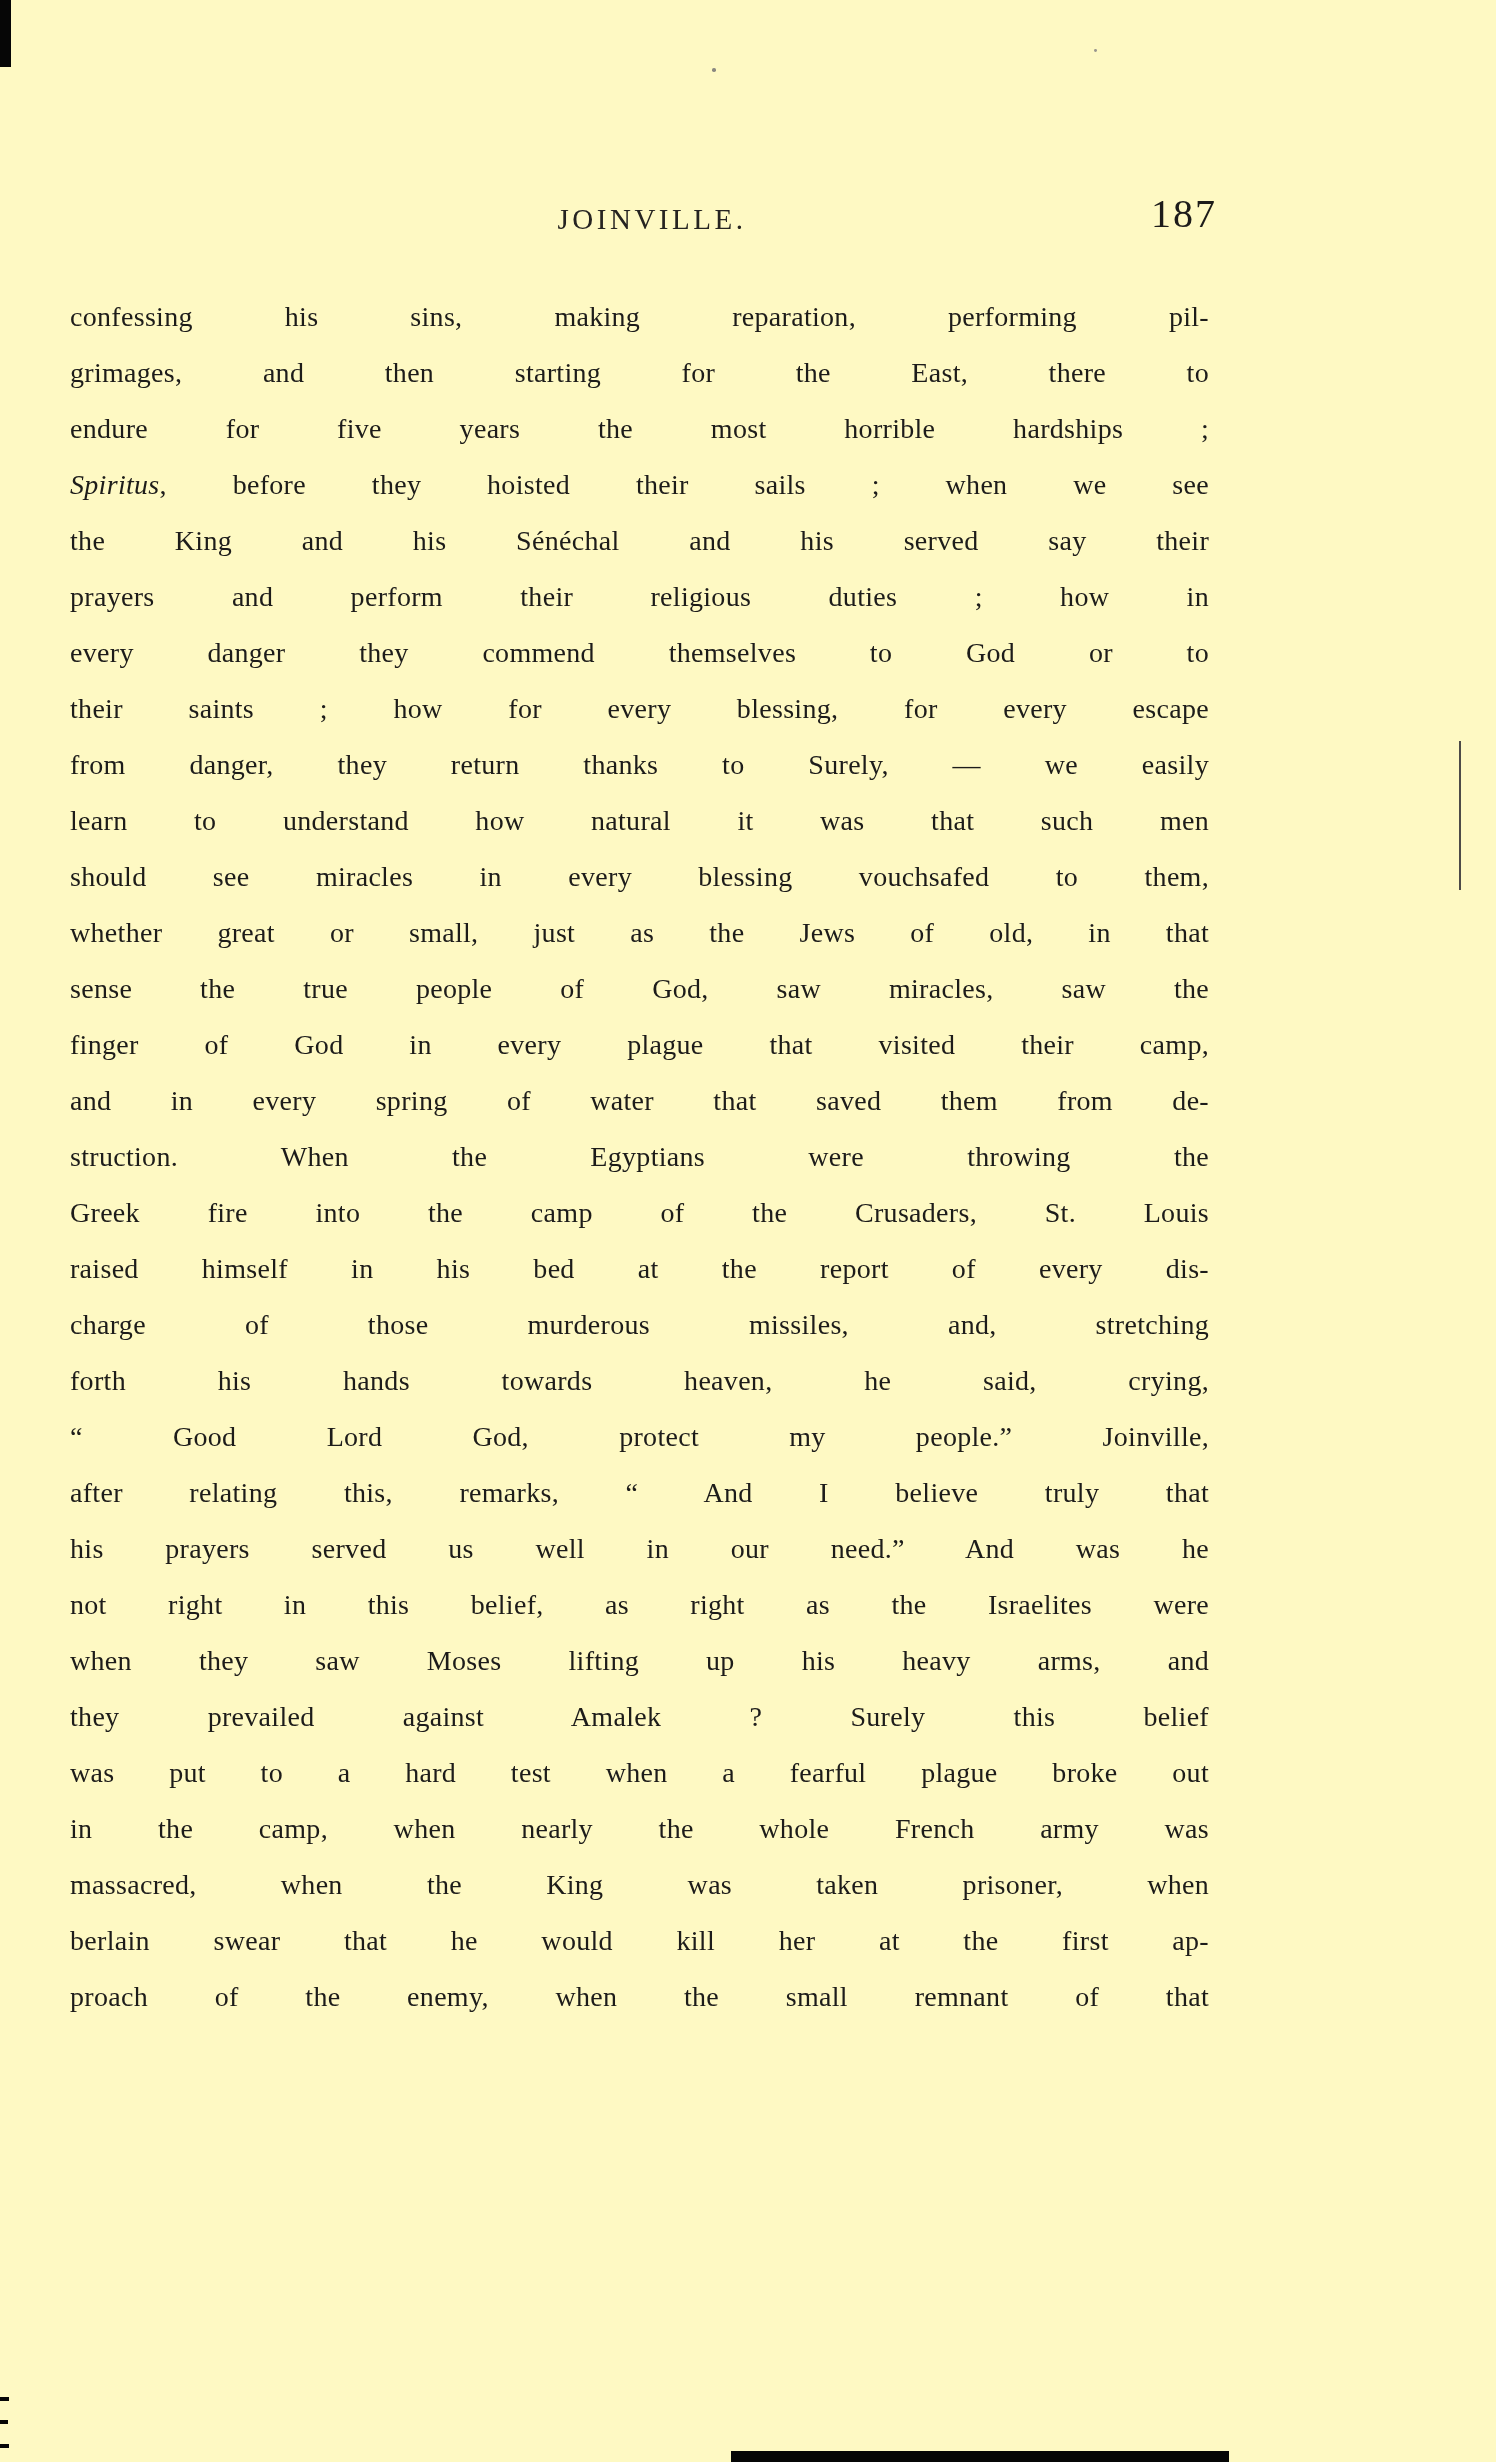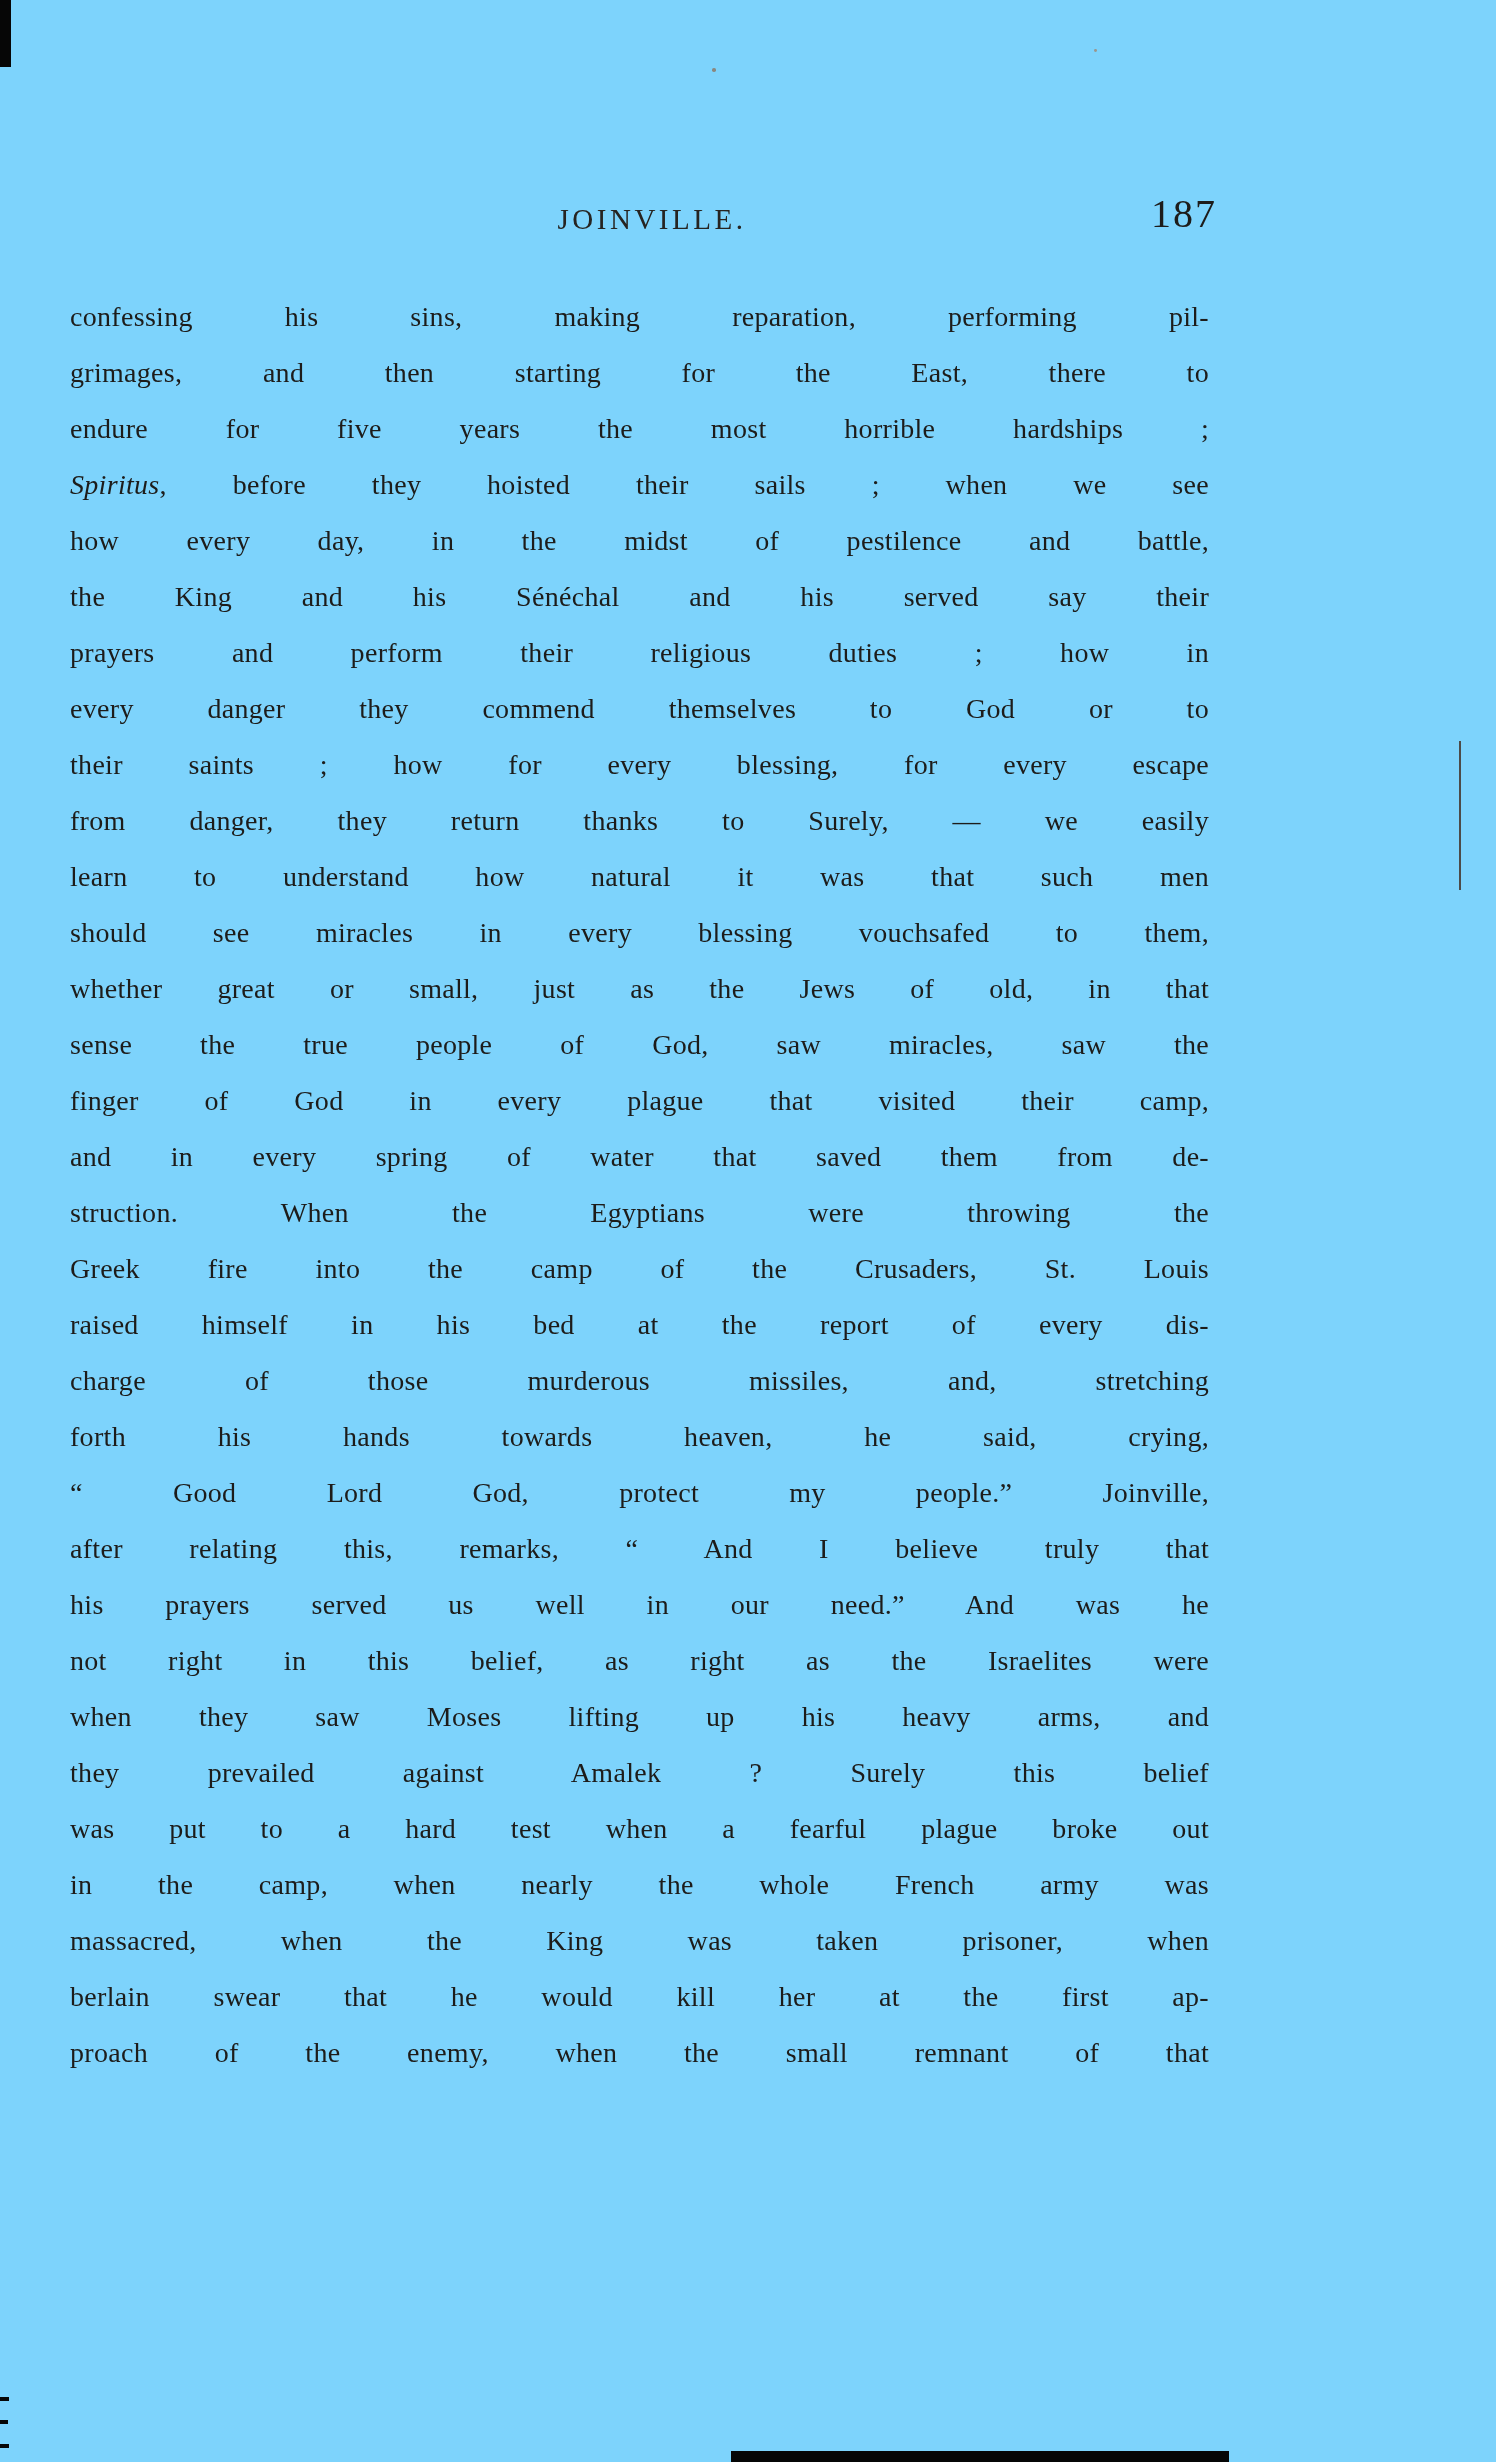--- a/index.html
+++ b/index.html
@@ -8,21 +8,21 @@
     height: 2462px;
     position: relative;
     background: #f6f5f1;
     overflow: hidden;
     font-family: "Liberation Serif", serif;
     color: #1d1c1a;
   }
   .page {
     position: absolute;
     inset: 0;
-    background: #7dd3fc;
+    background: #fef9c3;
   }
   .header {
     position: absolute;
     left: 84px;
     top: 197px;
     width: 1136px;
     height: 49px;
   }
   .running-title {
     position: absolute;
@@ -76,21 +76,20 @@
   <div class="header">
     <span class="running-title">JOINVILLE.</span>
     <span class="page-number">187</span>
   </div>
 
   <div class="page-body">
       <div class="text-line"><span>confessing his sins, making reparation, performing pil-</span></div>
       <div class="text-line"><span>grimages, and then starting for the East, there to</span></div>
       <div class="text-line"><span>endure for five years the most horrible hardships ;</span></div>
       <div class="text-line"><span class="italic">Spiritus</span><span>, before they hoisted their sails ; when we see</span></div>
-      <div class="text-line"><span>how every day, in the midst of pestilence and battle,</span></div>
       <div class="text-line"><span>the King and his Sénéchal and his served say their</span></div>
       <div class="text-line"><span>prayers and perform their religious duties ; how in</span></div>
       <div class="text-line"><span>every danger they commend themselves to God or to</span></div>
       <div class="text-line"><span>their saints ; how for every blessing, for every escape</span></div>
       <div class="text-line"><span>from danger, they return thanks to Surely, — we easily</span></div>
       <div class="text-line"><span>learn to understand how natural it was that such men</span></div>
       <div class="text-line"><span>should see miracles in every blessing vouchsafed to them,</span></div>
       <div class="text-line"><span>whether great or small, just as the Jews of old, in that</span></div>
       <div class="text-line"><span>sense the true people of God, saw miracles, saw the</span></div>
       <div class="text-line"><span>finger of God in every plague that visited their camp,</span></div>

